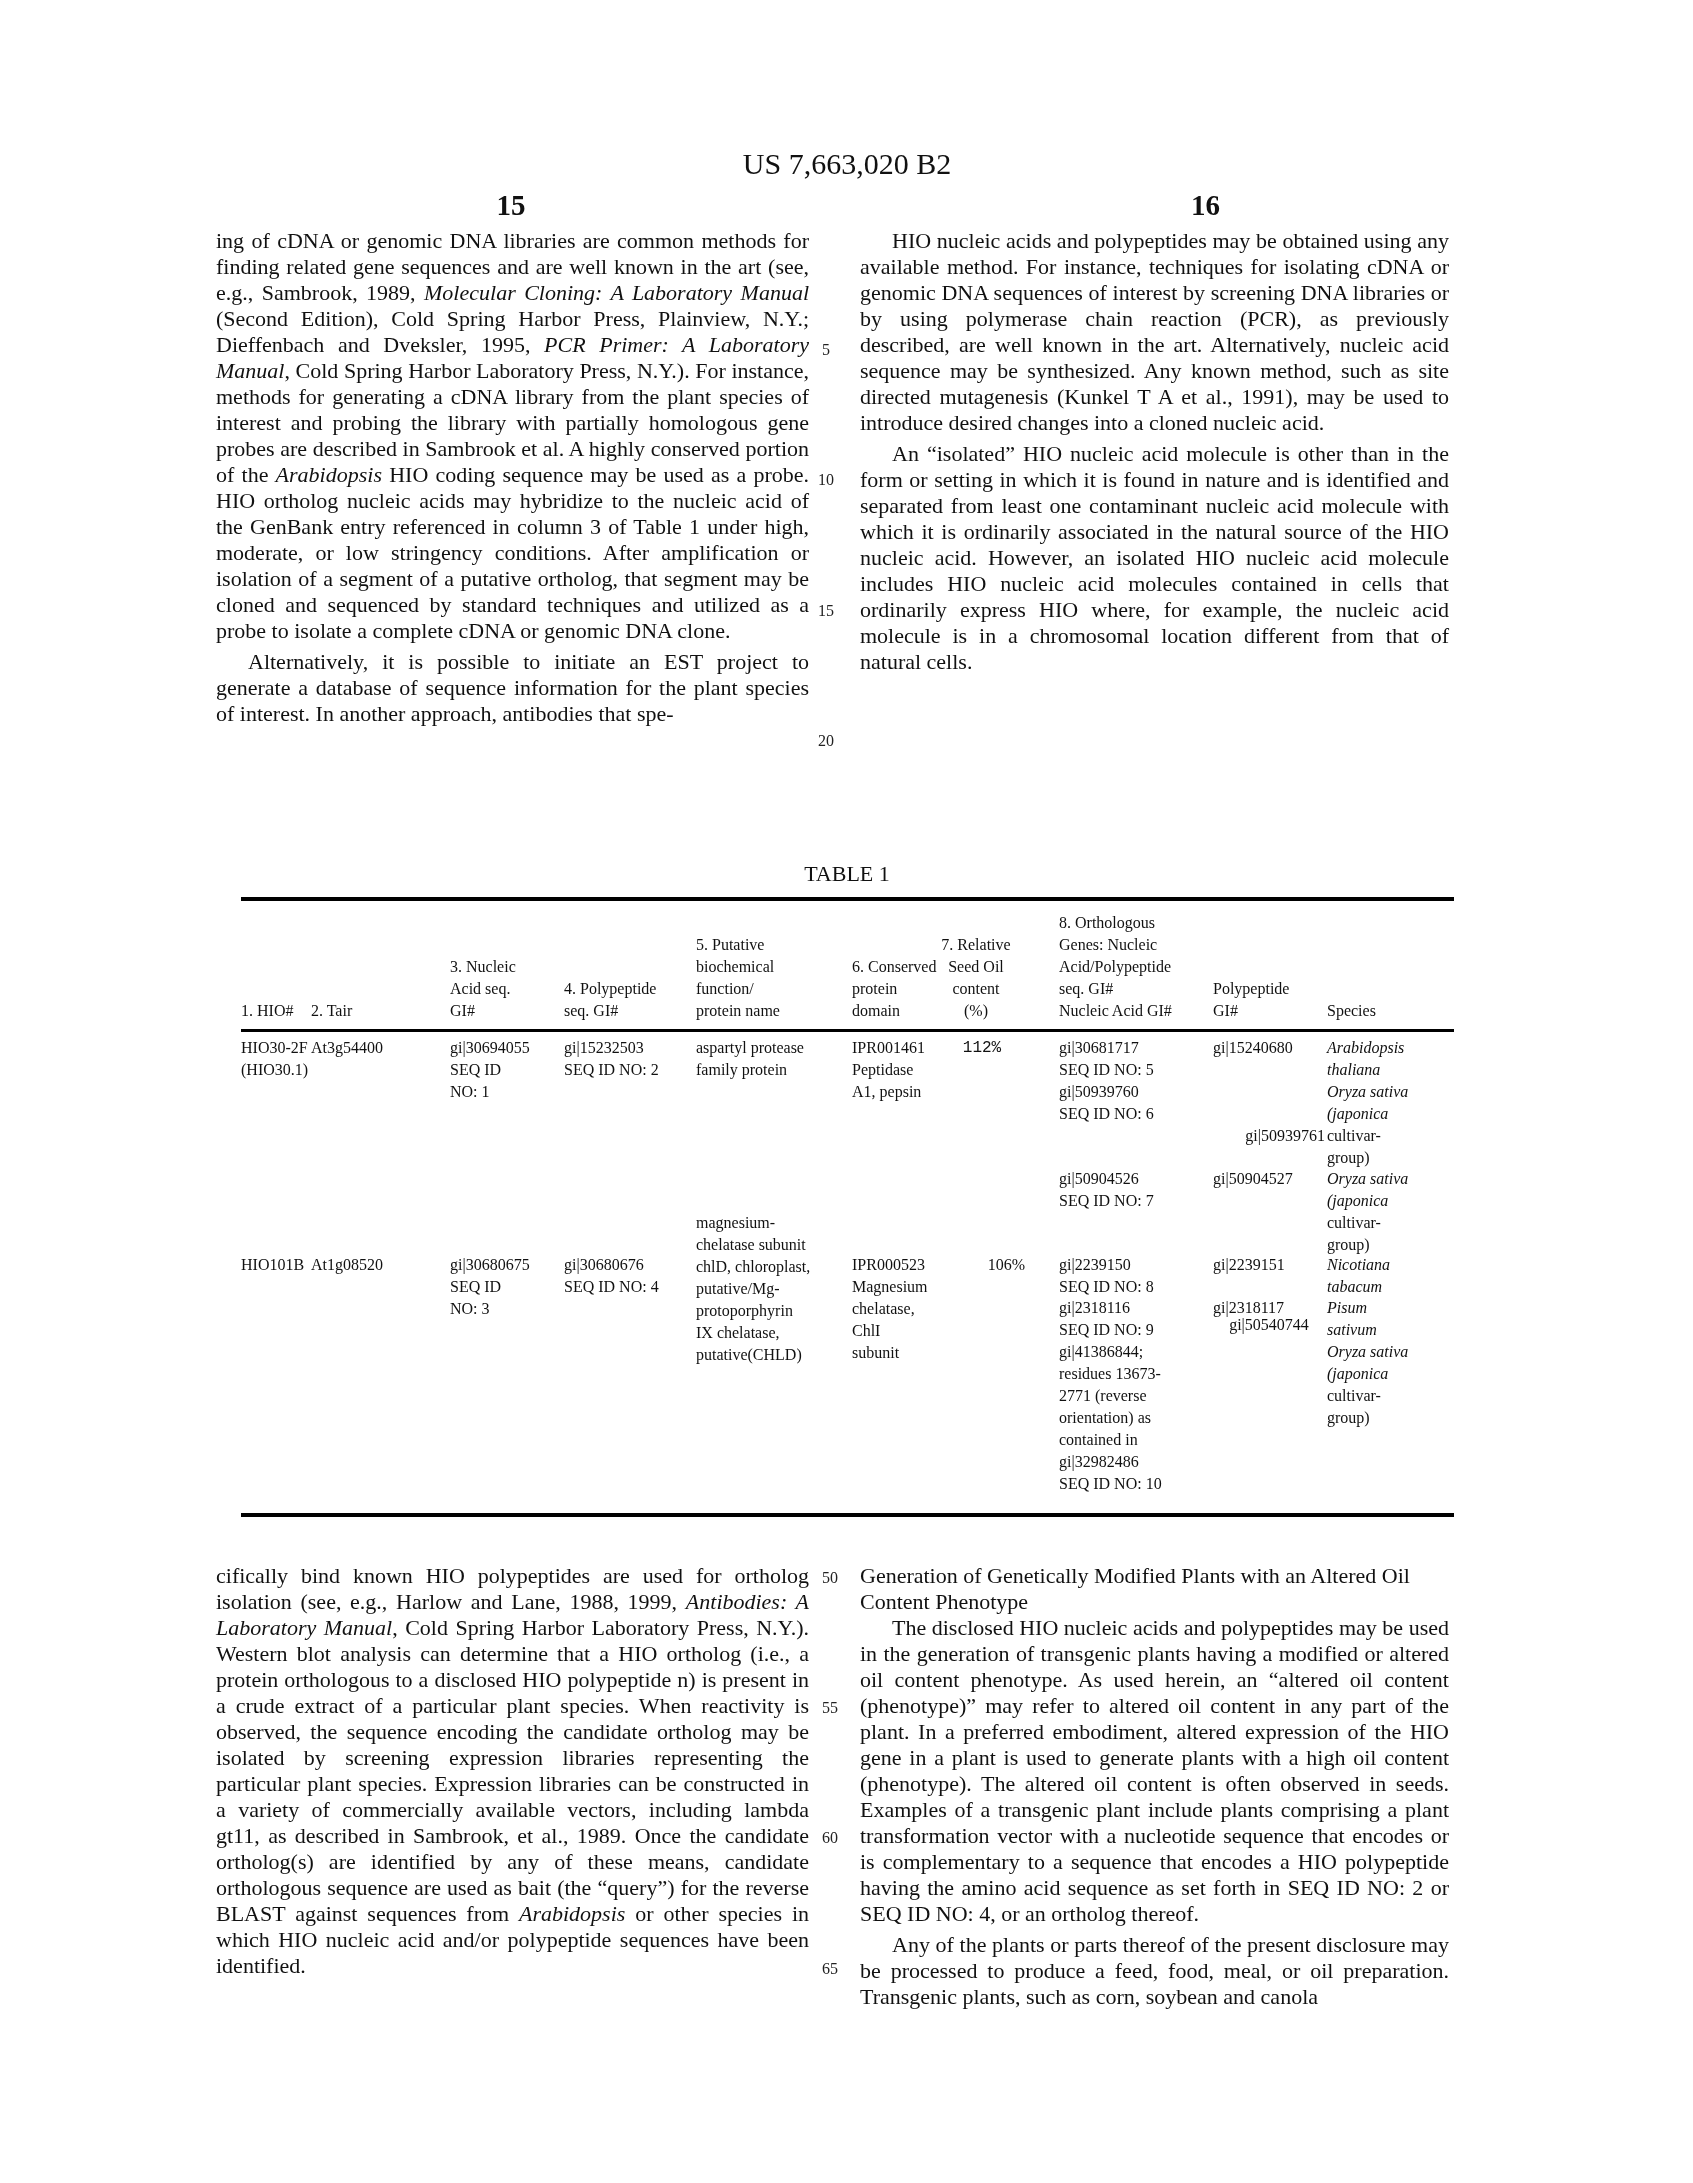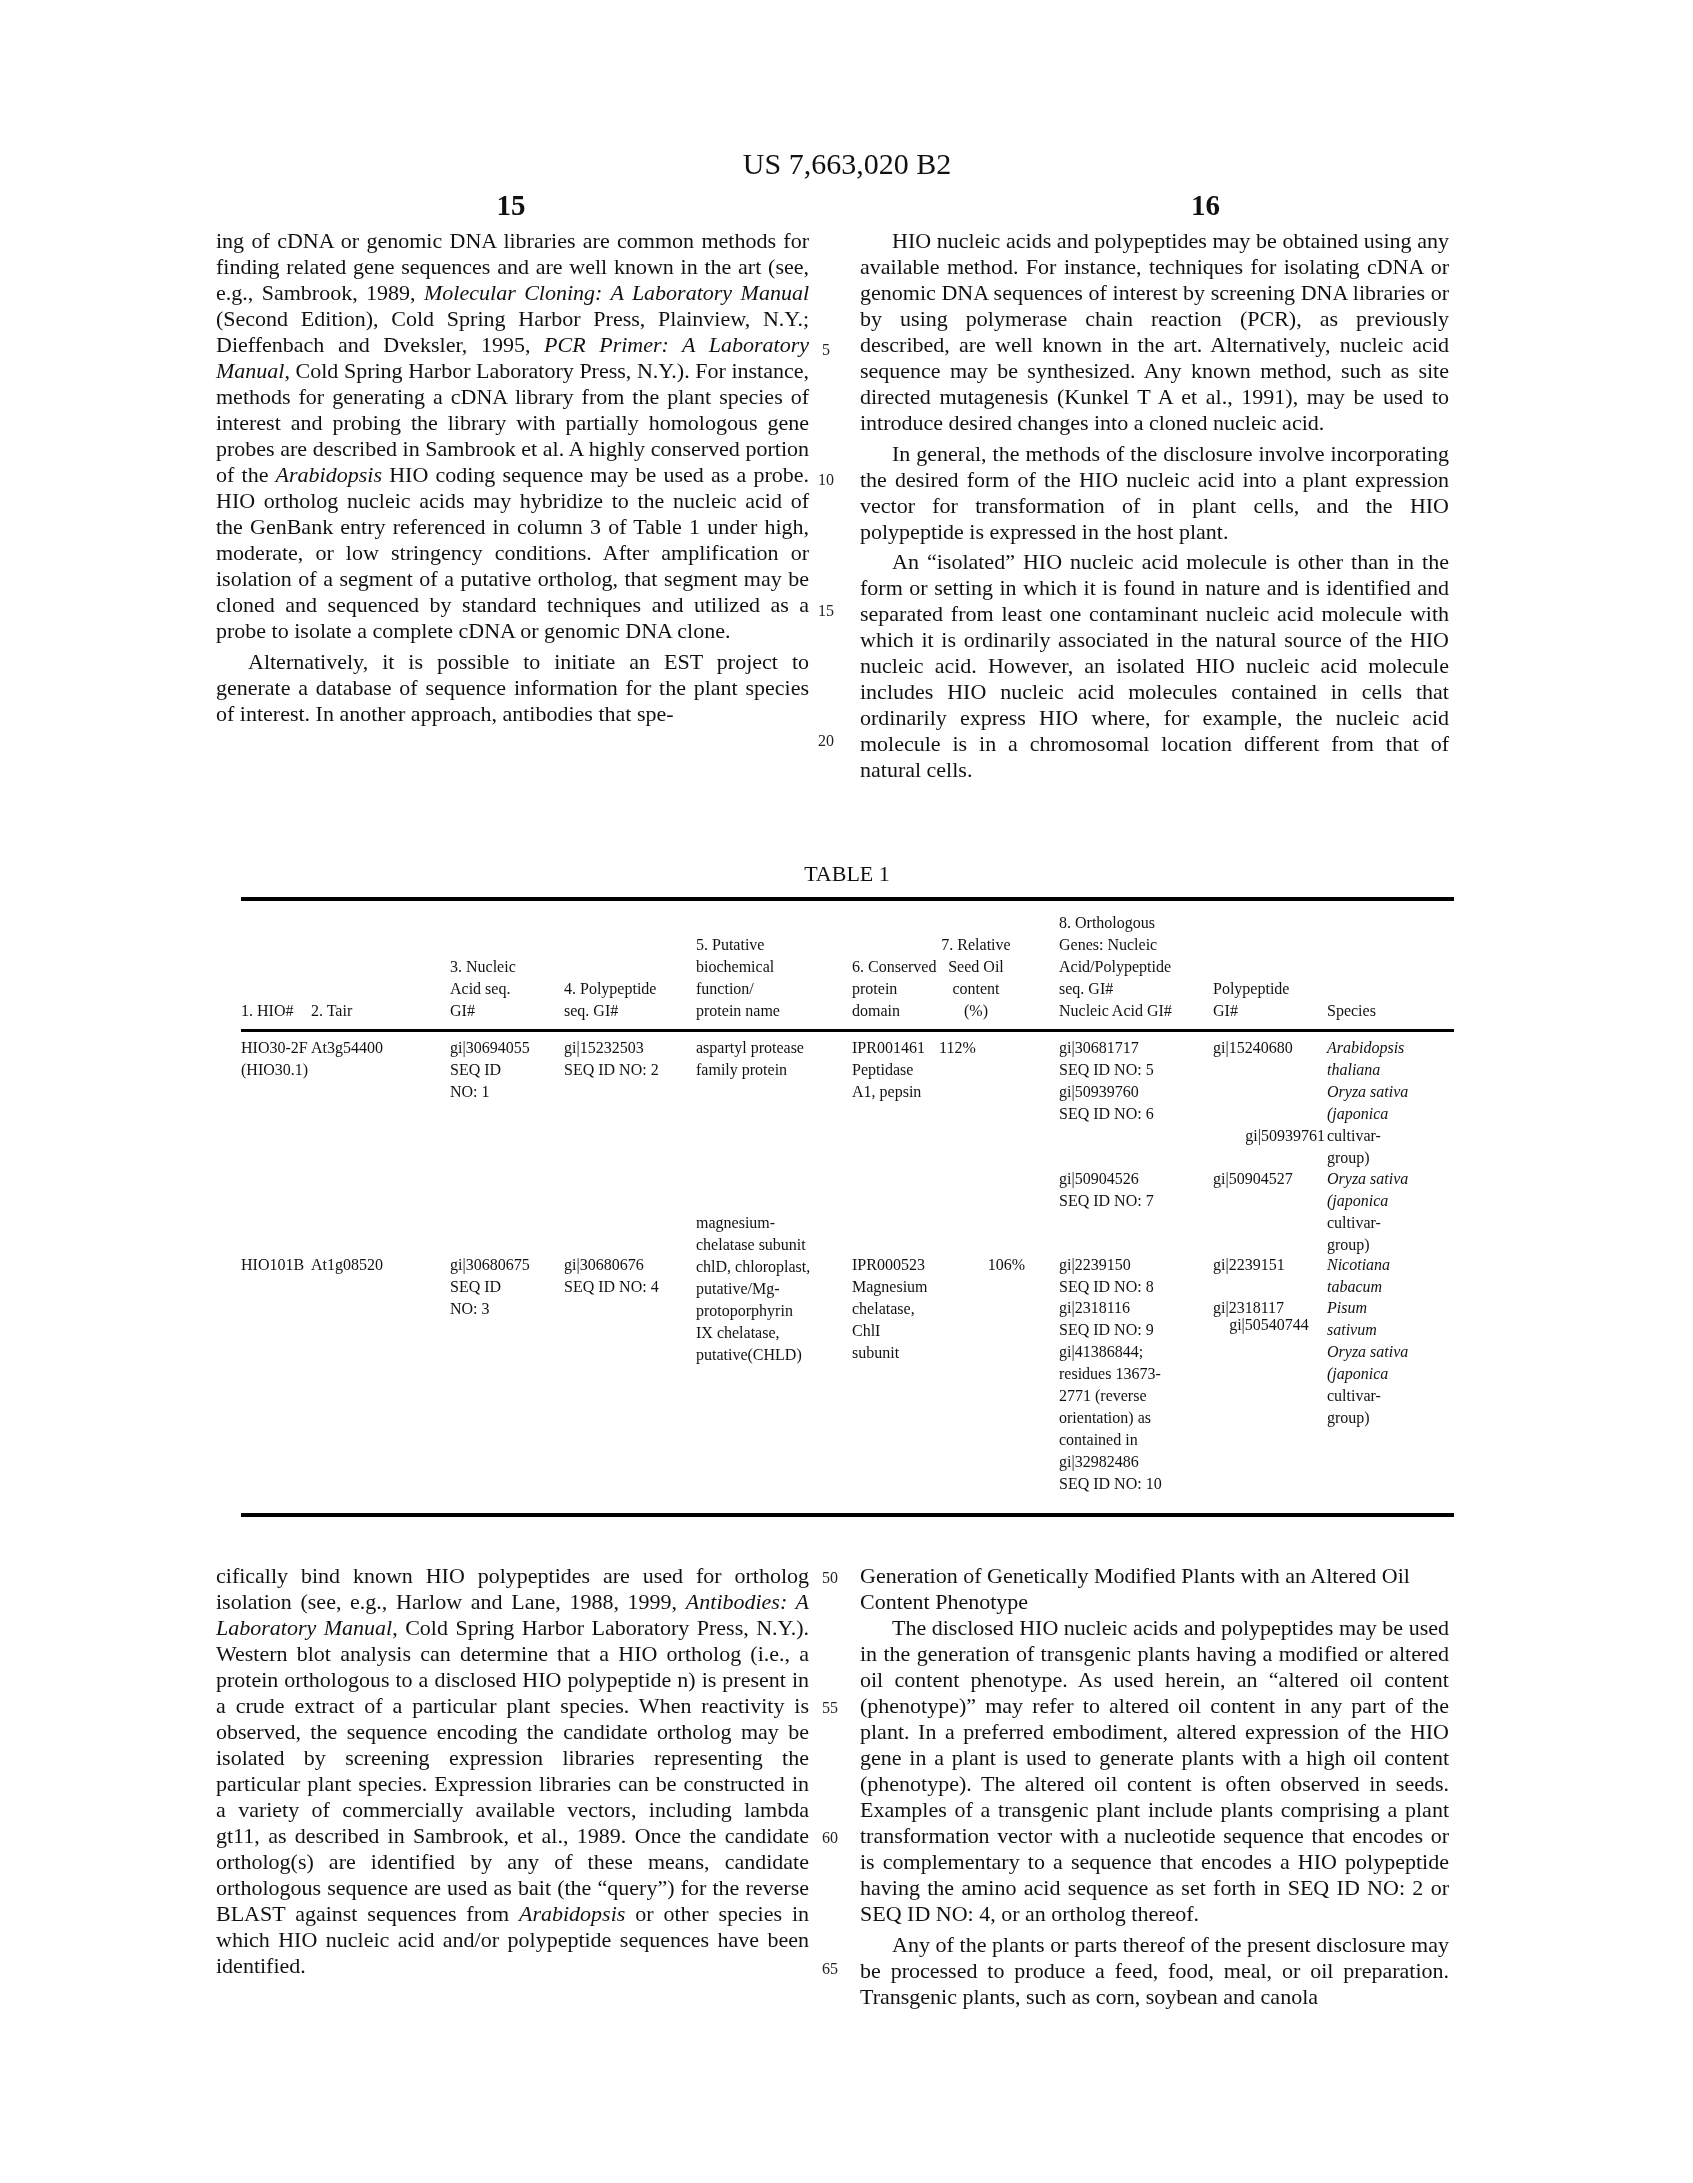--- a/index.html
+++ b/index.html
@@ -36,21 +36,20 @@
 <div class="patent-no">US 7,663,020 B2</div>
 <div class="colnum left">15</div>
 <div class="colnum right">16</div>
 
 <div class="col col-tl">
     <p><span>ing of cDNA or genomic DNA libraries are common methods for finding related gene sequences and are well known in the art (see, e.g., Sambrook, 1989, </span><span class="it">Molecular Cloning: A Laboratory Manual</span><span> (Second Edition), Cold Spring Harbor Press, Plainview, N.Y.; Dieffenbach and Dveksler, 1995, </span><span class="it">PCR Primer: A Laboratory Manual</span><span>, Cold Spring Harbor Laboratory Press, N.Y.). For instance, methods for generating a cDNA library from the plant species of interest and probing the library with partially homologous gene probes are described in Sambrook et al. A highly conserved portion of the </span><span class="it">Arabidopsis</span><span> HIO coding sequence may be used as a probe. HIO ortholog nucleic acids may hybridize to the nucleic acid of the GenBank entry referenced in column 3 of Table 1 under high, moderate, or low stringency conditions. After amplification or isolation of a segment of a putative ortholog, that segment may be cloned and sequenced by standard techniques and utilized as a probe to isolate a complete cDNA or genomic DNA clone.</span></p>
     <p class="indent"><span>Alternatively, it is possible to initiate an EST project to generate a database of sequence information for the plant species of interest. In another approach, antibodies that spe-</span></p>
   </div>
 <div class="col col-tr">
     <p class="indent"><span>HIO nucleic acids and polypeptides may be obtained using any available method. For instance, techniques for isolating cDNA or genomic DNA sequences of interest by screening DNA libraries or by using polymerase chain reaction (PCR), as previously described, are well known in the art. Alternatively, nucleic acid sequence may be synthesized. Any known method, such as site directed mutagenesis (Kunkel T A et al., 1991), may be used to introduce desired changes into a cloned nucleic acid.</span></p>
-    <p class="indent"><span>In general, the methods of the disclosure involve incorporating the desired form of the HIO nucleic acid into a plant expression vector for transformation of in plant cells, and the HIO polypeptide is expressed in the host plant.</span></p>
     <p class="indent"><span>An “isolated” HIO nucleic acid molecule is other than in the form or setting in which it is found in nature and is identified and separated from least one contaminant nucleic acid molecule with which it is ordinarily associated in the natural source of the HIO nucleic acid. However, an isolated HIO nucleic acid molecule includes HIO nucleic acid molecules contained in cells that ordinarily express HIO where, for example, the nucleic acid molecule is in a chromosomal location different from that of natural cells.</span></p>
   </div>
 
 <div class="line-num" style="left:822px;top:341px;">5</div>
 <div class="line-num" style="left:818px;top:471px;">10</div>
 <div class="line-num" style="left:818px;top:602px;">15</div>
 <div class="line-num" style="left:818px;top:732px;">20</div>
 
 <div class="table-title">TABLE 1</div>
 <div class="rule top"></div>
@@ -124,21 +123,21 @@
     </div>
     <div class="td" style="left: 696px; top: 1037px; width: 159px; text-align: left;">
       <div>aspartyl protease</div>
       <div>family protein</div>
     </div>
     <div class="td" style="left: 852px; top: 1037px; width: 93px; text-align: left;">
       <div>IPR001461</div>
       <div>Peptidase</div>
       <div>A1, pepsin</div>
     </div>
-    <div class="td" style="left: 939px; top: 1037px; width: 86px; text-align: left;">
+    <div class="td" style="left: 939px; top: 1037px; width: 86px; text-align: center; font-family: Liberation Mono, monospace;">
       <div>112%</div>
     </div>
     <div class="td" style="left: 1059px; top: 1037px; width: 152px; text-align: left;">
       <div>gi|30681717</div>
       <div>SEQ ID NO: 5</div>
     </div>
     <div class="td" style="left: 1213px; top: 1037px; width: 112px; text-align: left;">
       <div>gi|15240680</div>
     </div>
     <div class="td" style="left: 1327px; top: 1037px; width: 119px; text-align: left;">

